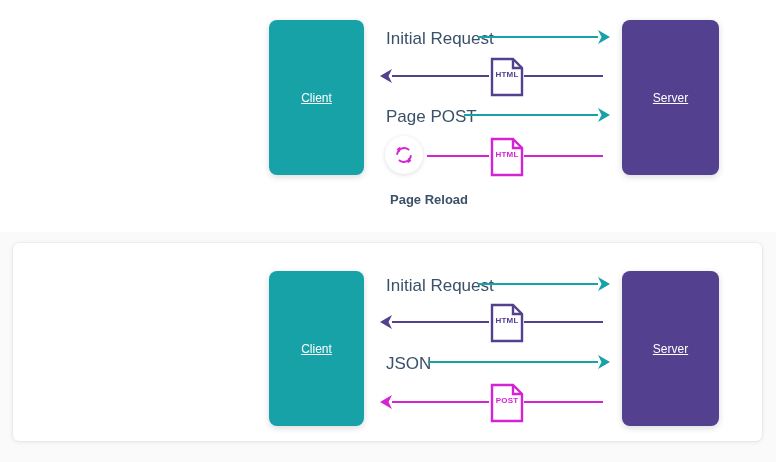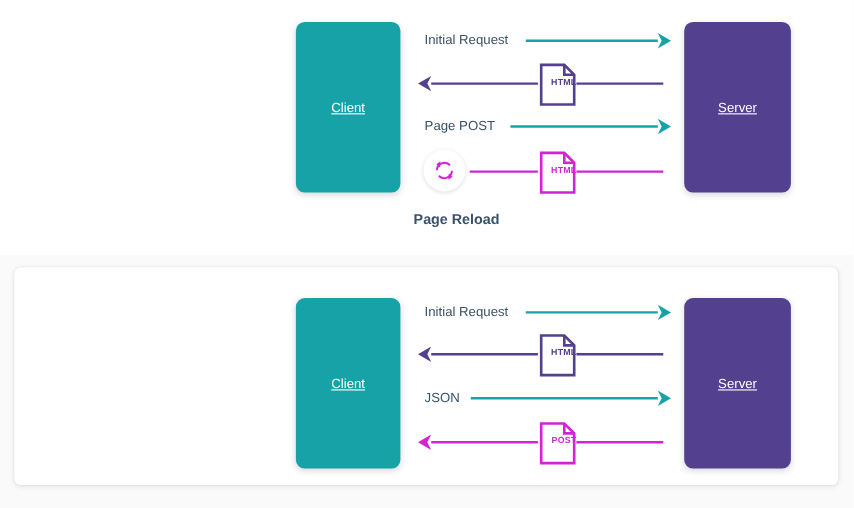--- a/index.html
+++ b/index.html
@@ -71,21 +71,21 @@
   .node-server { background: #53408f; }
 
   .mp-client { left: 269px; top: 20px;  width: 95px; height: 155px; }
   .mp-server { left: 622px; top: 20px;  width: 97px; height: 155px; }
   .spa-client{ left: 269px; top: 271px; width: 95px; height: 155px; }
   .spa-server{ left: 622px; top: 271px; width: 97px; height: 155px; }
 
   
   .flow-label {
     position: absolute;
-    font-size: 12px;
+    font-size: 17px;
     color: #3a5169;
     white-space: nowrap;
     line-height: 1;
   }
 
   .svg-layer {
     position: absolute;
     left: 0; top: 0;
     width: 776px;
     height: 462px;
@@ -119,21 +119,21 @@
   .doc-chip {
     position: absolute;
     width: 34px;
     height: 40px;
   }
   .doc-chip .chip-text {
     position: absolute;
     left: 0;
     top: 13px;
     width: 34px;
-    text-align: right;
+    text-align: center;
     font-size: 8px;
     font-weight: bold;
     letter-spacing: 0.2px;
   }
   .chip-html .chip-text { color: #53408f; }
   .chip-json .chip-text { color: #d423d4; }
 </style>
 </head>
 <body>
 
@@ -147,21 +147,21 @@
   </div>
 
   <div class="node node-server mp-server">
     <span>Server</span>
   </div>
 
   <div class="flow-label" style="left:386px; top:30px;">Initial Request</div>
 
   <div class="flow-label" style="left:386px; top:108px;">Page POST</div>
 
-  <div class="caption" style="left:376px; top:192px;">Page Reload</div>
+  <div class="caption" style="left:390px; top:192px;">Page Reload</div>
 
   <div class="reload-badge">
     <svg width="24" height="24" viewBox="0 0 24 24">
       <g fill="none" stroke="#d423d4" stroke-width="1.9" stroke-linecap="round">
         <path d="M5.2 11.0 A7 7 0 0 1 16.5 6.6"></path>
         <path d="M18.8 13.0 A7 7 0 0 1 7.5 17.4"></path>
       </g>
       <path d="M8.4 3.6 L4.6 6.3 L8.0 9.3 Z" fill="#d423d4"></path>
       <path d="M15.6 20.4 L19.4 17.7 L16.0 14.7 Z" fill="#d423d4"></path>
     </svg>

